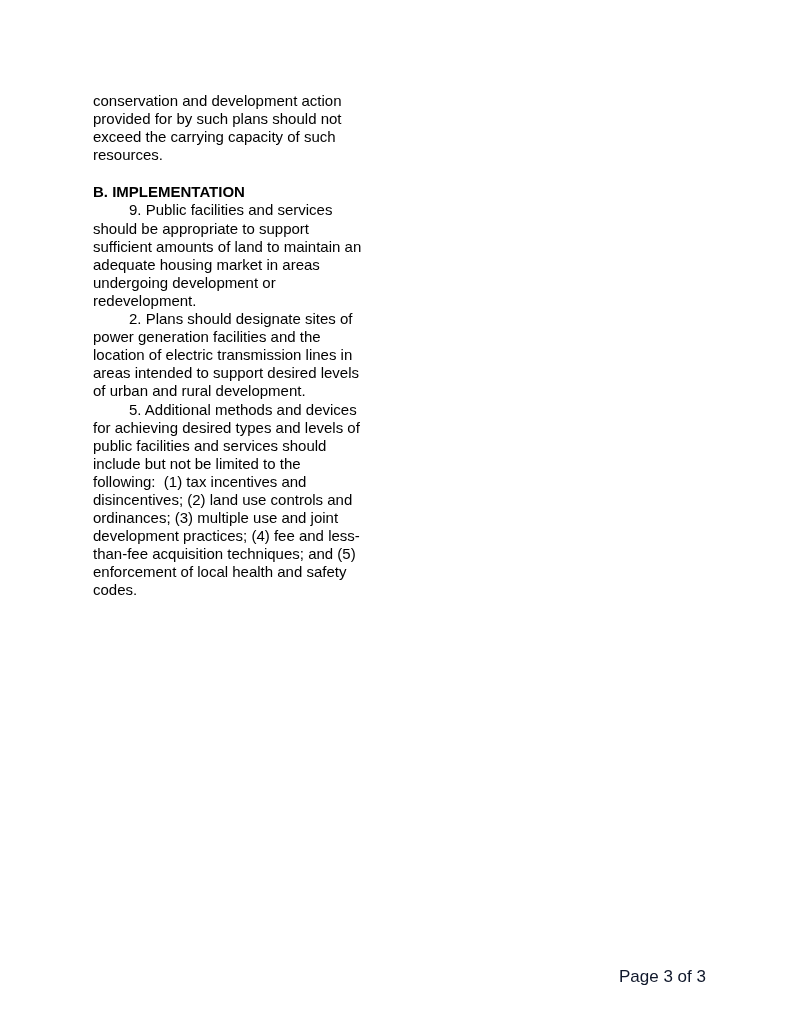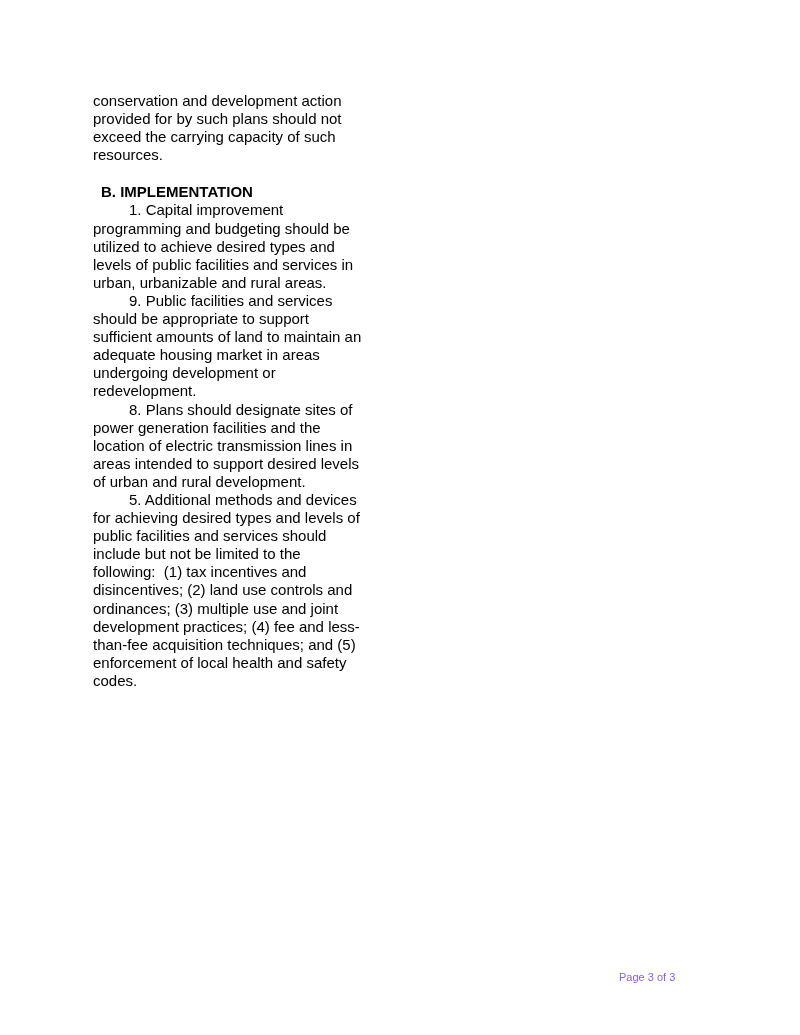--- a/index.html
+++ b/index.html
@@ -34,52 +34,51 @@
     margin: 0;
     padding: 0;
     white-space: pre-wrap;
     word-spacing: normal;
     letter-spacing: normal;
   }
   .para.indent {
     text-indent: 36px;
   }
   .section-heading {
-    margin: 19px 0 0 8px;
+    margin: 19px 0 0 0;
     padding: 0;
     font-size: 15px;
     line-height: 18.1px;
     font-weight: bold;
   }
   .page-footer {
     position: absolute;
     left: 619px;
     top: 968px;
-    font-size: 11px;
+    font-size: 17px;
     line-height: 18.1px;
-    color: #8b5cf6;
+    color: #0f172a;
   }
 </style>
 </head>
 <body>
 
 <div class="page">
 
   <div class="text-column">
 
     <p class="para">conservation and development action provided for by such plans should not exceed the carrying capacity of such resources.</p>
 
     <h2 class="section-heading">B. IMPLEMENTATION</h2>
 
-    <p class="para indent">1. Capital improvement programming and budgeting should be utilized to achieve desired types and levels of public facilities and services in urban, urbanizable and rural areas.</p>
 
     <p class="para indent">9. Public facilities and services should be appropriate to support sufficient amounts of land to maintain an adequate housing market in areas undergoing development or redevelopment.</p>
 
 
-    <p class="para indent">8. Plans should designate sites of power generation facilities and the location of electric transmission lines in areas intended to support desired levels of urban and rural development.</p>
+    <p class="para indent">2. Plans should designate sites of power generation facilities and the location of electric transmission lines in areas intended to support desired levels of urban and rural development.</p>
 
     <p class="para indent">5. Additional methods and devices for achieving desired types and levels of public facilities and services should include but not be limited to the following:  (1) tax incentives and disincentives; (2) land use controls and ordinances; (3) multiple use and joint development practices; (4) fee and less-than-fee acquisition techniques; and (5) enforcement of local health and safety codes.</p>
 
 
   </div>
 
   <div class="page-footer">Page 3 of 3</div>
 
 </div>
 

